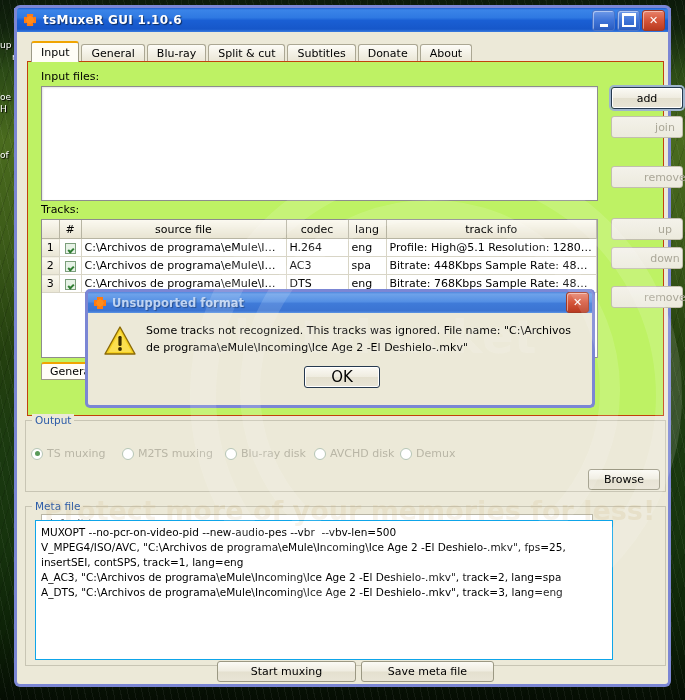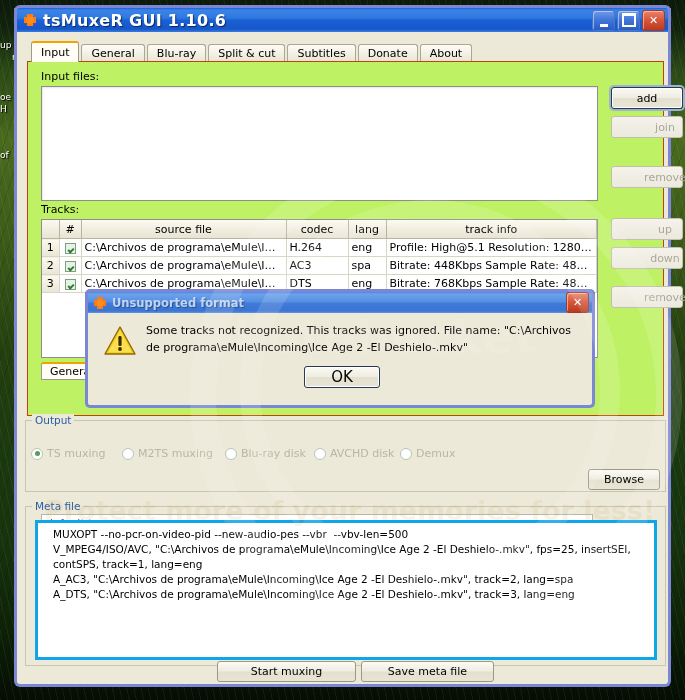--- a/index.html
+++ b/index.html
@@ -53,21 +53,21 @@
   #titlebar .tico:before{
     content:"";position:absolute;left:2px;top:2px;width:12px;height:12px;
     background:
       radial-gradient(circle at 50% 50%,#ff8c1a 0 3.5px,transparent 4px),
       radial-gradient(circle at 50% 10%,#ff7a10 0 3.2px,transparent 3.6px),
       radial-gradient(circle at 50% 90%,#ff7a10 0 3.2px,transparent 3.6px),
       radial-gradient(circle at 10% 50%,#ff7a10 0 3.2px,transparent 3.6px),
       radial-gradient(circle at 90% 50%,#ff7a10 0 3.2px,transparent 3.6px);
   }
   #wintitle{
-    color:#fff;font-weight:bold;font-size:16px;flex:1;
+    color:#fff;font-weight:bold;font-size:12px;flex:1;
     text-shadow:1px 1px 1px rgba(0,0,0,.55);letter-spacing:.3px;
   }
   .wbtn{
     width:21px;height:19px;margin-left:2px;border-radius:3px;
     border:1px solid #4a74c8;position:relative;cursor:default;
     background:linear-gradient(to bottom,#6f9ae8 0%,#3f74d8 50%,#2a5cc0 100%);
     box-shadow:inset 1px 1px 0 rgba(255,255,255,.45);
   }
   .wbtn.close{
     background:linear-gradient(to bottom,#e8836c 0%,#d5553a 50%,#b93a20 100%);
@@ -162,23 +162,23 @@
   }
   .radio.on .dot:after{
     content:"";position:absolute;left:2.5px;top:2.5px;width:5px;height:5px;border-radius:50%;
     background:#5a9a5a;
   }
   .tbox{
     position:absolute;background:#fff;border:1px solid #b9b6a6;box-sizing:border-box;
     display:flex;align-items:center;padding:0 4px;font-size:11px;color:#555;
   }
   #meta{
-    position:absolute;left:18px;top:512px;width:622px;height:140px;
-    background:#fff;border:3px solid #0ea5e9;box-sizing:border-box;
-    padding:4px 15px;font-size:10.5px;color:#000;line-height:15px;
+    position:absolute;left:18px;top:512px;width:578px;height:140px;
+    background:#fff;border:1px solid #0ea5e9;box-sizing:border-box;
+    padding:4px 5px;font-size:10.5px;color:#000;line-height:15px;
     white-space:pre-wrap;word-break:break-word;overflow:hidden;
   }
   
   #dlg{
     position:absolute;left:85px;top:292px;width:510px;height:116px;
     border:3px solid #7b86d4;border-top:none;box-sizing:border-box;
     background:#ece9d8;z-index:50;border-radius:0 0 5px 5px;
   }
   #dlgbar{
     position:absolute;left:-3px;top:-3px;width:510px;height:24px;box-sizing:border-box;

